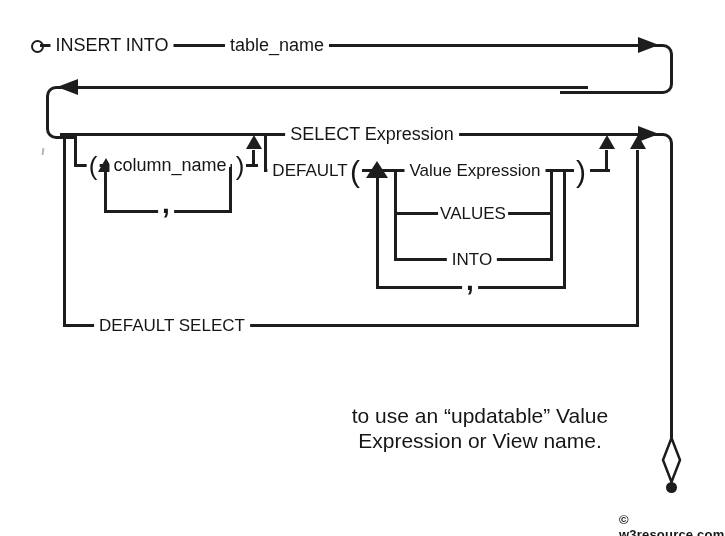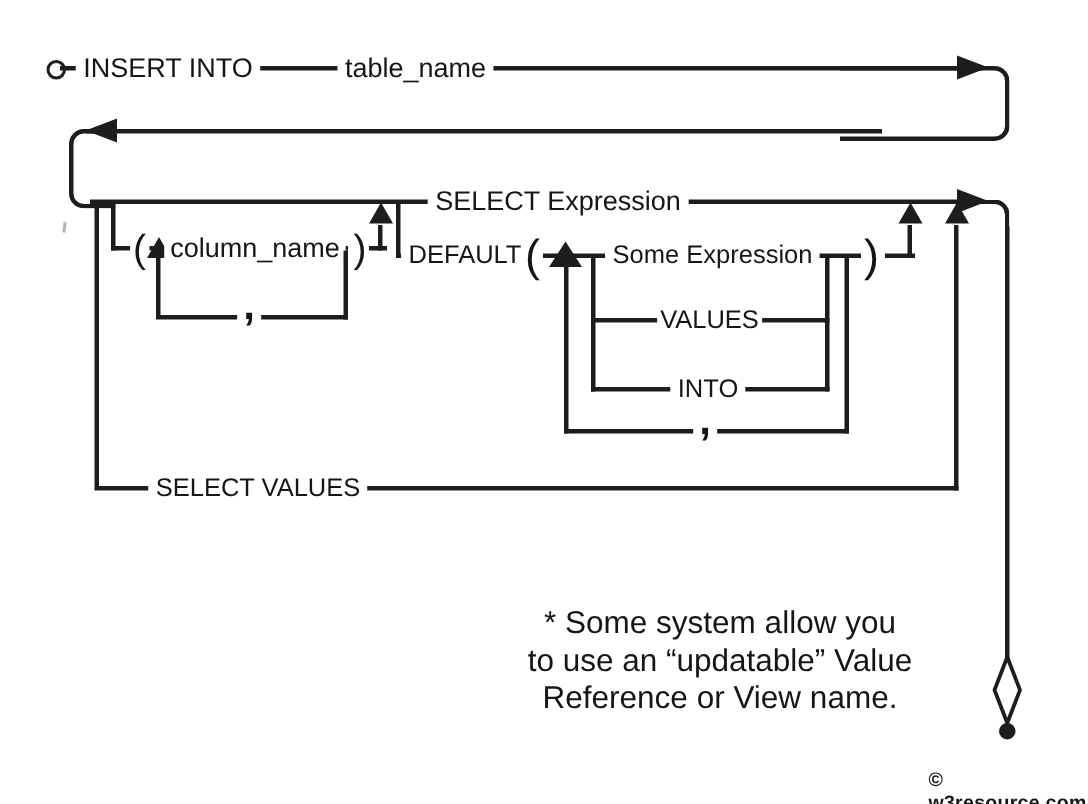--- a/index.html
+++ b/index.html
@@ -75,44 +75,43 @@
   <div class="v" style="left:252px;top:150px;height:17px;"></div>
   <div class="ar-u" style="left:246px;top:135px;"></div>
 
   <div class="v" style="left:264px;top:136px;height:36px;"></div>
   <div class="h" style="left:264px;top:169px;width:312px;"></div>
   <span class="txt kw" style="left:310px;top:171px;">DEFAULT</span>
   <span class="txt paren" style="left:355px;top:171px;">(</span>
   <div class="ar-u big" style="left:366px;top:161px;"></div>
   <div class="v" style="left:376px;top:178px;height:111px;"></div>
   <div class="v" style="left:394px;top:172px;height:89px;"></div>
-  <span class="txt kw it" style="left:475px;top:171px;">Some Expression</span>
+  <span class="txt kw it" style="left:475px;top:171px;">Value Expression</span>
   <div class="v" style="left:550px;top:172px;height:89px;"></div>
   <div class="v" style="left:563px;top:172px;height:117px;"></div>
 
   <div class="h" style="left:394px;top:212px;width:159px;"></div>
   <span class="txt kw" style="left:473px;top:214px;padding:0 2px;">VALUES</span>
 
   <div class="h" style="left:394px;top:258px;width:159px;"></div>
   <span class="txt kw" style="left:472px;top:260px;">INTO</span>
 
   <div class="h" style="left:376px;top:286px;width:190px;"></div>
   <span class="txt comma" style="left:470px;top:281px;">,</span>
   <span class="txt paren" style="left:581px;top:171px;">)</span>
   <div class="h" style="left:590px;top:169px;width:20px;"></div>
   <div class="v" style="left:605px;top:150px;height:22px;"></div>
   <div class="ar-u" style="left:599px;top:135px;"></div>
 
   <div class="v" style="left:63px;top:136px;height:188px;"></div>
   <div class="h" style="left:63px;top:324px;width:576px;"></div>
-  <span class="txt kw" style="left:172px;top:326px;">SELECT VALUES</span>
+  <span class="txt kw" style="left:172px;top:326px;">DEFAULT SELECT</span>
   <div class="v" style="left:636px;top:150px;height:177px;"></div>
   <div class="ar-u" style="left:630px;top:135px;"></div>
 
   <div class="note">
-    <span style="display:block;">* Some system allow you</span>
     <span style="display:block;">to use an “updatable” Value</span>
-    <span style="display:block;">Reference or View name.</span>
+    <span style="display:block;">Expression or View name.</span>
   </div>
 
   <div class="copyright">© w3resource.com</div>
 
 </div>
 
 </body></html>

